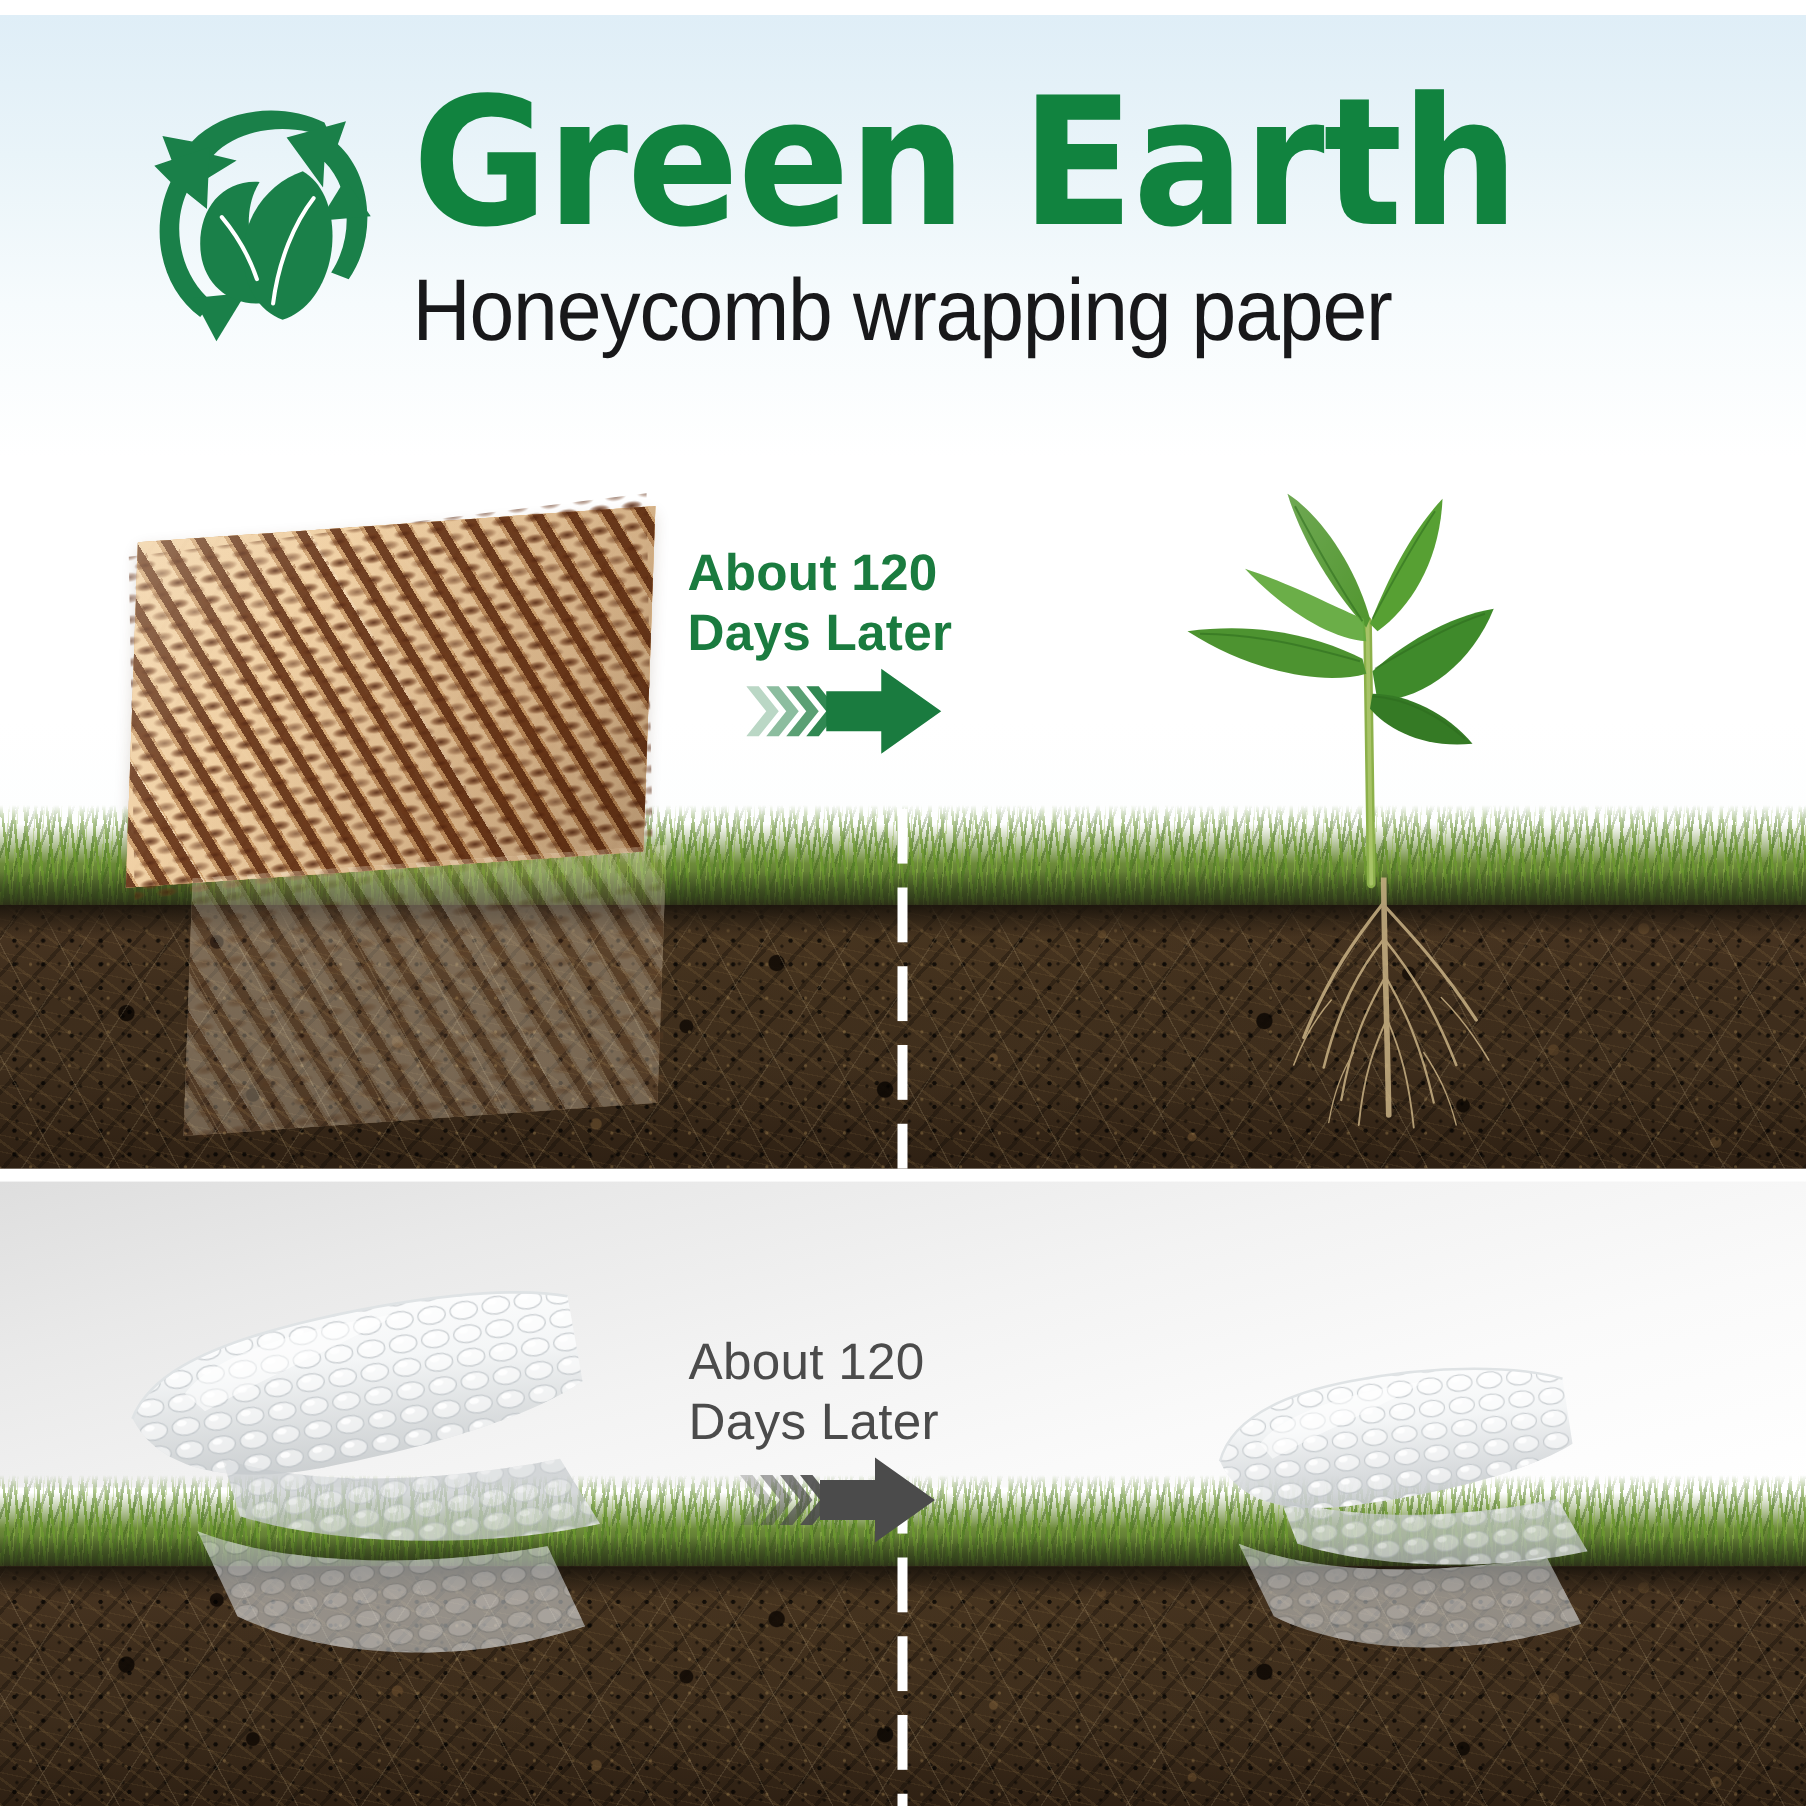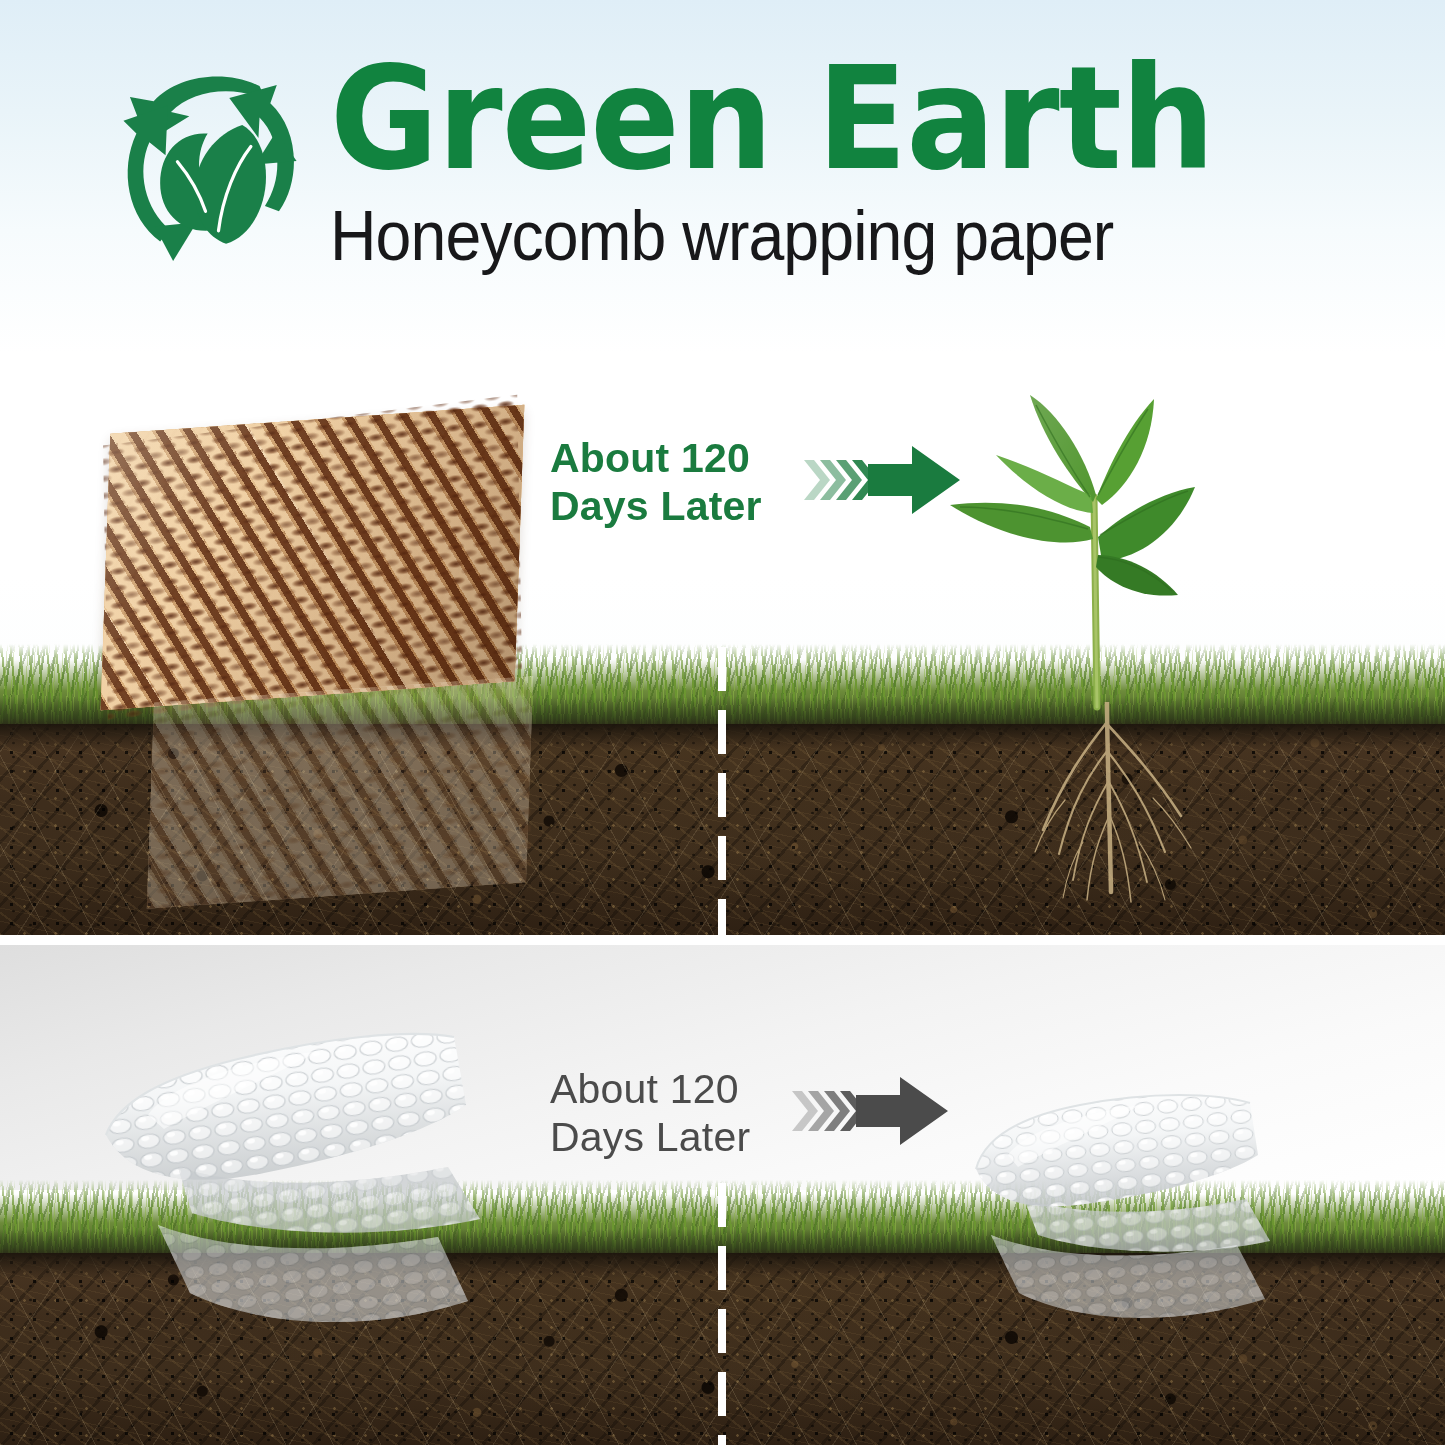--- a/index.html
+++ b/index.html
@@ -6,21 +6,21 @@
   html,body { width:1445px; height:1445px; overflow:hidden; }
   body {
     font-family:"Liberation Sans", sans-serif;
     background:#ffffff;
     position:relative;
   }
   #root { position:absolute; inset:0; width:1445px; height:1445px; overflow:hidden; background:#fff; }
 
   
   .header {
-    position:absolute; left:0; top:0; width:1445px; height:372px;
+    position:absolute; left:0; top:12px; width:1445px; height:372px;
     background:linear-gradient(180deg,#dfeef7 0%,#e9f4f9 30%,#f6fbfd 62%,#ffffff 95%);
     overflow:hidden;
   }
   .logo-wrap {
     position:absolute; left:104px; top:58px; width:216px; height:216px;
   }
   .logo-wrap svg { display:block; width:216px; height:216px; }
 
   .title-block { position:absolute; left:330px; top:52px; width:1000px; }
   .main-title {
@@ -129,21 +129,21 @@
   }
 
   
   .dash-divider {
     position:absolute; width:8px;
     background-image:linear-gradient(180deg,#ffffff 0 44px, rgba(0,0,0,0) 44px 63px);
     background-size:8px 63px; z-index:25;
   }
 
   
-  .conv-group { position:absolute; z-index:26; display:flex; align-items:center; }
+  .conv-group { position:absolute; z-index:26; display:flex; align-items:center;flex-direction:column; }
   .conv-text { white-space:nowrap; line-height:1.18; }
   .conv-text .l1, .conv-text .l2 { display:block; }
   .green .conv-text { color:#1a7b3f; font-size:41px; font-weight:bold; letter-spacing:0.2px;}
   .green .conv-text .num { font-weight:bold; }
   .gray .conv-text  { color:#4b4b4b; font-size:41px; font-weight:400; letter-spacing:0.2px;}
   .arrow-svg { margin-left:42px; }
 
   
   .honey-wrap { position:absolute; z-index:20; }
   .honey-sheet {

